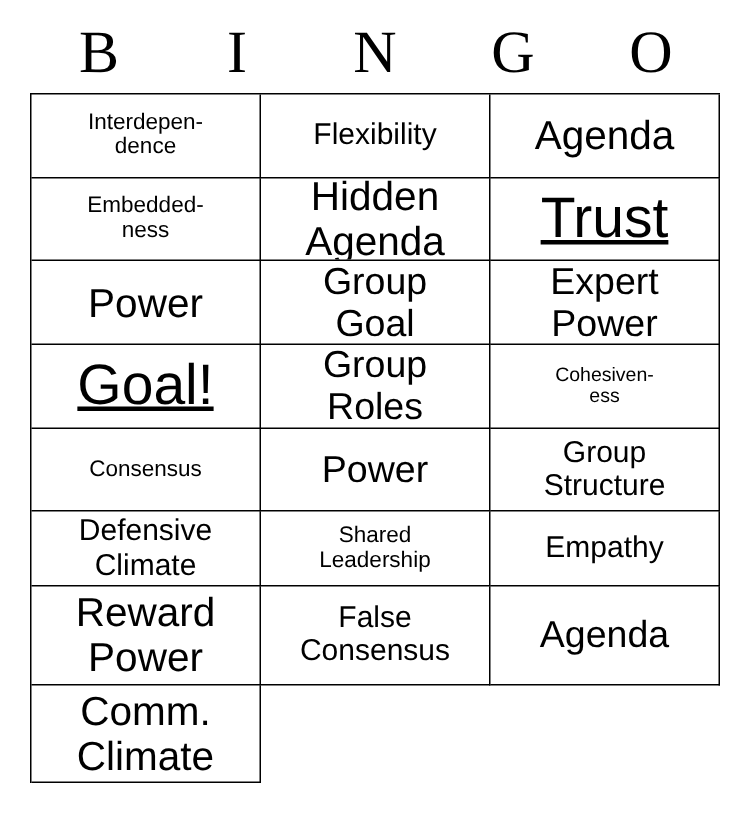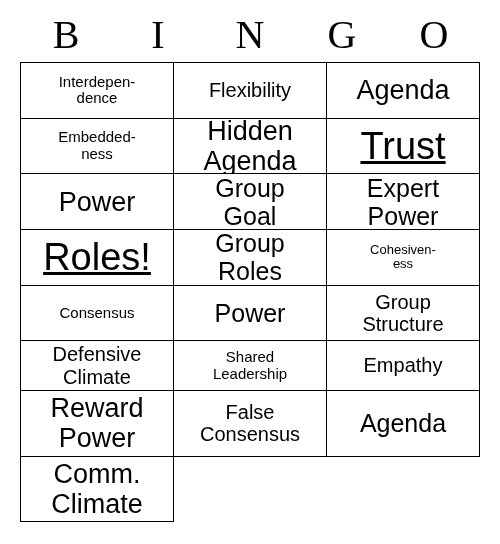--- a/index.html
+++ b/index.html
@@ -112,21 +112,21 @@
         <span class="cell-text">Power</span>
       </div>
 
     <div class="cell fs-xl">
         <span class="cell-text">Group<br>Goal</span>
       </div>
     <div class="cell fs-xl">
         <span class="cell-text">Expert<br>Power</span>
       </div>
     <div class="cell fs-xxl">
-        <span class="cell-text">Roles!</span>
+        <span class="cell-text">Goal!</span>
       </div>
     <div class="cell fs-xl">
         <span class="cell-text">Group<br>Roles</span>
       </div>
     <div class="cell fs-xs">
         <span class="cell-text">Cohesiven-<br>ess</span>
       </div>
 
     <div class="cell fs-s">
         <span class="cell-text">Consensus</span>

